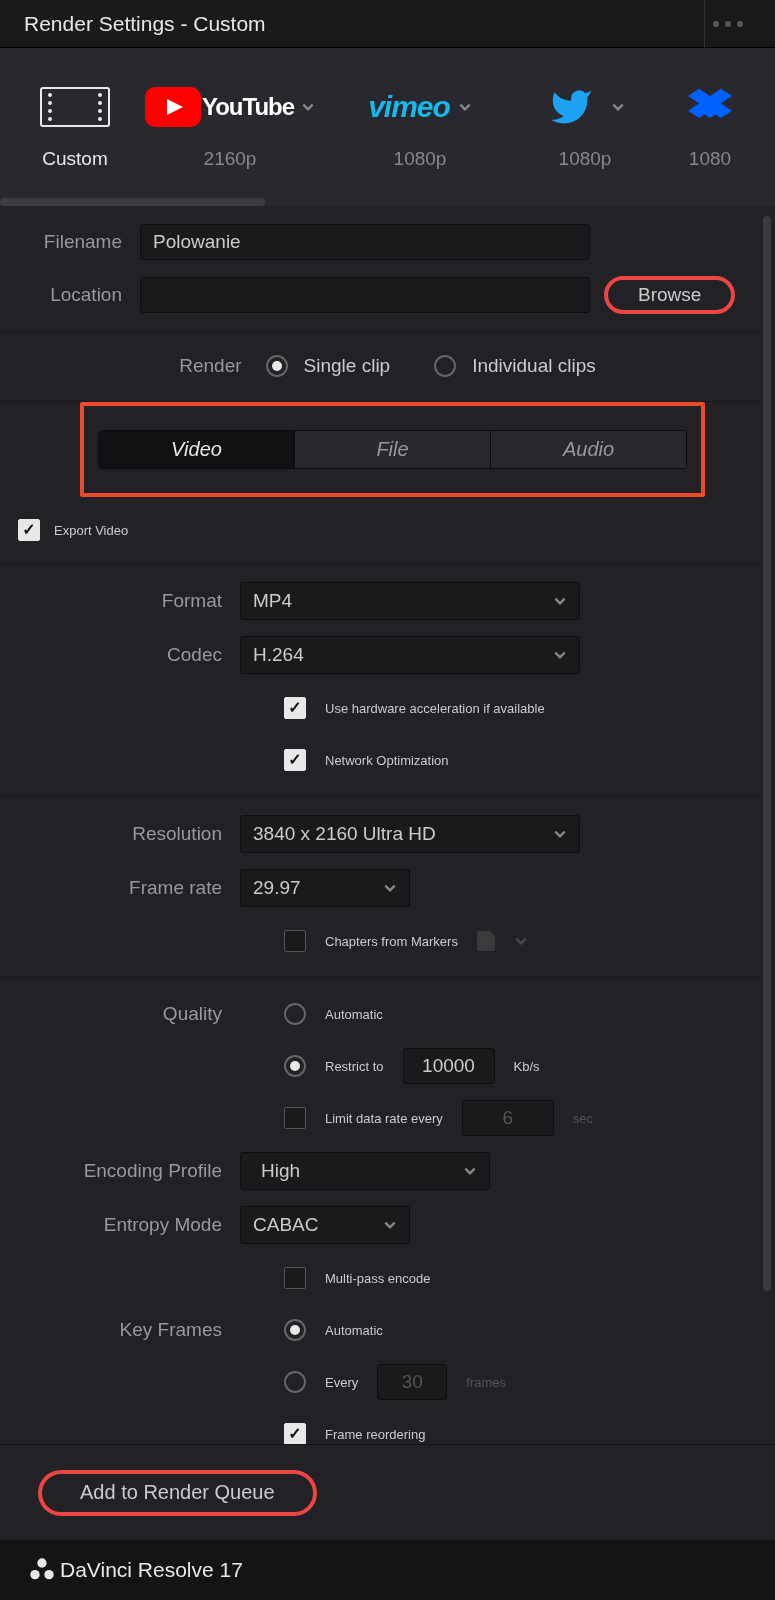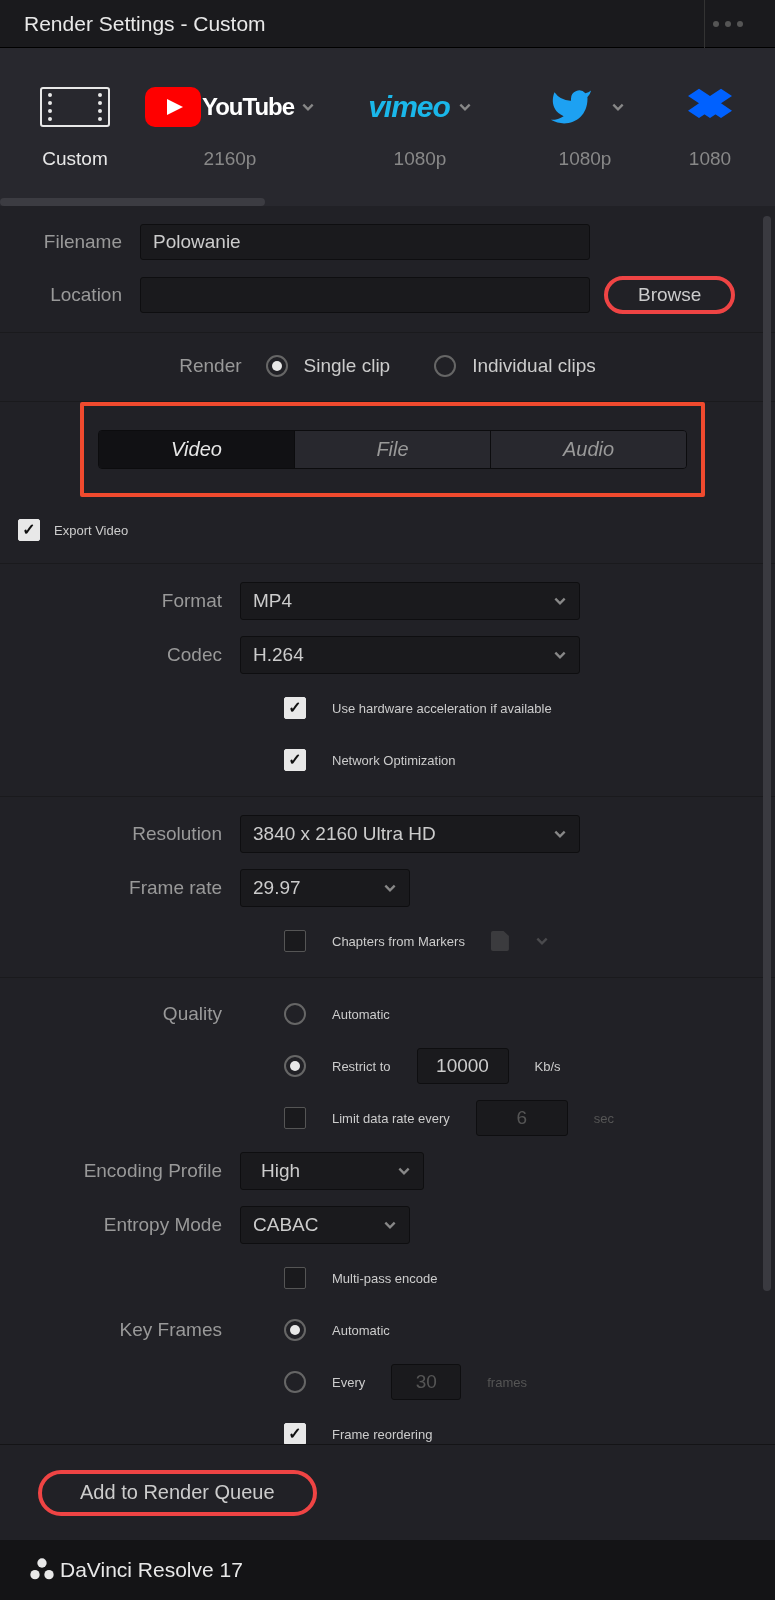--- a/index.html
+++ b/index.html
@@ -62,21 +62,21 @@
   
   
   .export-row { display:flex; align-items:center; gap: 14px; padding: 22px 18px; }
   
   
   .footer { height: 96px; background: #212126; border-top: 1px solid #141416; display:flex; align-items:center; padding: 0 38px;}
   .appbar { height: 60px; background: #141416; display:flex; align-items:center; gap:4px; padding: 0 28px; color:#e8e8e8; font-size:21px;}
   
   .chev-down-svg { width:14px; height:14px; }
   .dim { color:#555; }
-  .gap-lg { gap: 26px; padding-left: 44px; }
+  .gap-lg { gap: 19px; padding-left: 44px; }
   
   
   .render-row { display:flex; align-items:center; justify-content:center; gap: 16px; padding: 26px 0; }
   .render-label { color:#999; font-size:19px; margin-right: 8px;}
   
   .tag-icon { width:18px; height:20px; background:#555; clip-path: polygon(0 0, 70% 0, 100% 25%, 100% 100%, 0 100%); border-radius:2px; opacity:0.5;}
 </style>
 </head>
 <body>
 
@@ -299,21 +299,21 @@
       <div class="field-col gap-lg">
         <span class="check"></span>
         <span class="check-label">Limit data rate every</span>
         <input type="text" class="textfield w-num dim" style="color: rgb(85, 85, 85);" disabled="" value="6">
         <span class="check-label dim">sec</span>
       </div>
     </div>
     <div class="row">
       <div class="label-col">Encoding Profile</div>
       <div class="field-col">
-          <div class="select" style="width:184px;padding-left:20px;">
+          <div class="select" style="width:250px;padding-left:20px;">
             <span>High</span>
             <svg class="chev-down-svg" viewBox="0 0 12 12">
               <path d="M2 4 L6 8 L10 4" stroke="#888" stroke-width="2" fill="none"></path>
             </svg>
           </div>
         </div>
     </div>
     <div class="row">
       <div class="label-col">Entropy Mode</div>
       <div class="field-col">

